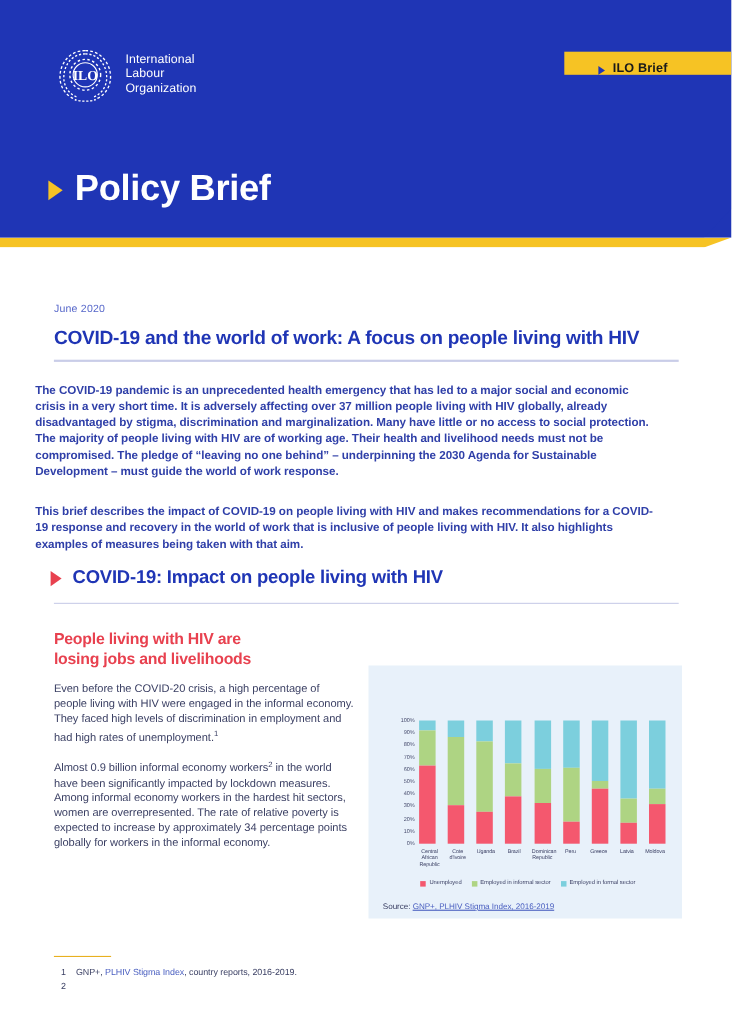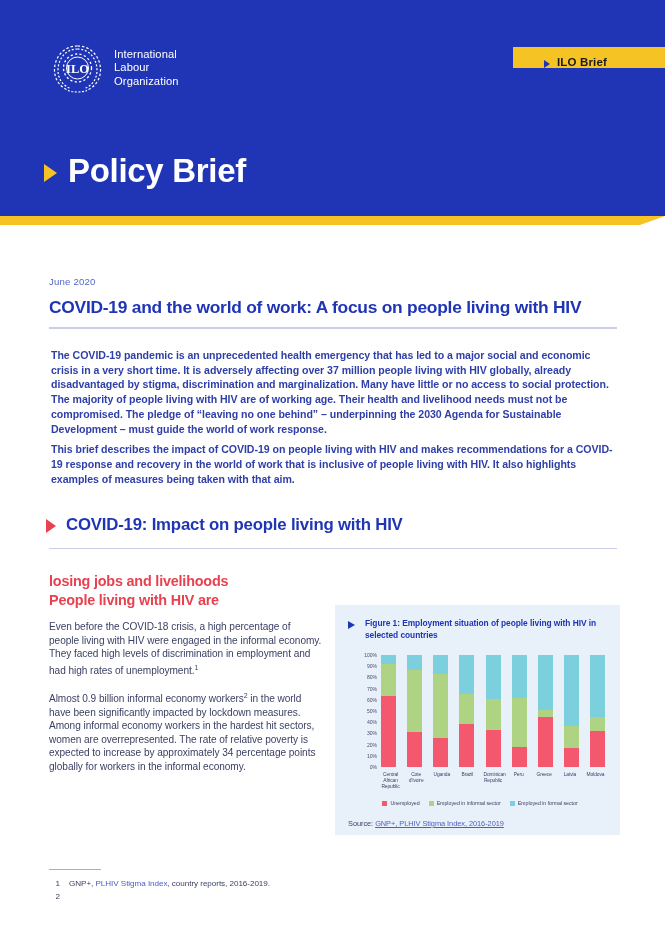--- a/index.html
+++ b/index.html
@@ -108,31 +108,31 @@
   .title-rule {
     position:absolute;
     left:49px; top:327px;
     width:568px; height:1.5px;
     background:#c9cde8;
   }
 
   
   .intro {
     position:absolute;
-    left:51px; top:348px;
+    left:32px; top:348px;
     width:567px;
   }
   .intro p {
     font-size:10.6px;
     line-height:14.7px;
     color:#2f3fa8;
     font-weight:bold;
     letter-spacing:-0.05px;
   }
-  .intro p.p2 { margin-top:6px; }
+  .intro p.p2 { margin-top:22px; }
 
   
   .section-head {
     position:absolute;
     left:46px; top:515px;
     display:flex; align-items:center; gap:10px;
   }
   .section-head .tri {
     width:0;height:0;
     border-left:10px solid #e8414f;
@@ -366,32 +366,28 @@
 </div>
 
 <div class="section-head">
   <span class="tri"></span>
   <span class="txt">COVID-19: Impact on people living with HIV</span>
 </div>
 <div class="section-rule"></div>
 
 <div class="left-col">
   <div class="subhead">
+    <div>People living with HIV are</div>
     <div>losing jobs and livelihoods</div>
-    <div>People living with HIV are</div>
   </div>
-  <p><span>Even before the COVID-18 crisis, a high percentage of people living with HIV were engaged in the informal economy. They faced high levels of discrimination in employment and had high rates of unemployment.</span><sup>1</sup></p>
+  <p><span>Even before the COVID-20 crisis, a high percentage of people living with HIV were engaged in the informal economy. They faced high levels of discrimination in employment and had high rates of unemployment.</span><sup>1</sup></p>
   <p><span>Almost 0.9 billion informal economy workers</span><sup>2</sup><span> in the world have been significantly impacted by lockdown measures.  Among informal economy workers in the hardest hit sectors, women are overrepresented. The rate of relative poverty is expected to increase by approximately 34 percentage points globally for workers in the informal economy.</span></p>
 </div>
 
 <div class="chart-panel">
-  <div class="fig-head">
-    <span class="tri"></span>
-    <span class="txt">Figure 1: Employment situation of people living with HIV in selected countries</span>
-  </div>
 
   <div class="plot">
     <div class="y-axis">
         <div class="y-tick" style="top: 112px;">0%</div>
         <div class="y-tick" style="top: 100.8px;">10%</div>
         <div class="y-tick" style="top: 89.6px;">20%</div>
         <div class="y-tick" style="top: 78.4px;">30%</div>
         <div class="y-tick" style="top: 67.2px;">40%</div>
         <div class="y-tick" style="top: 56px;">50%</div>
         <div class="y-tick" style="top: 44.8px;">60%</div>

